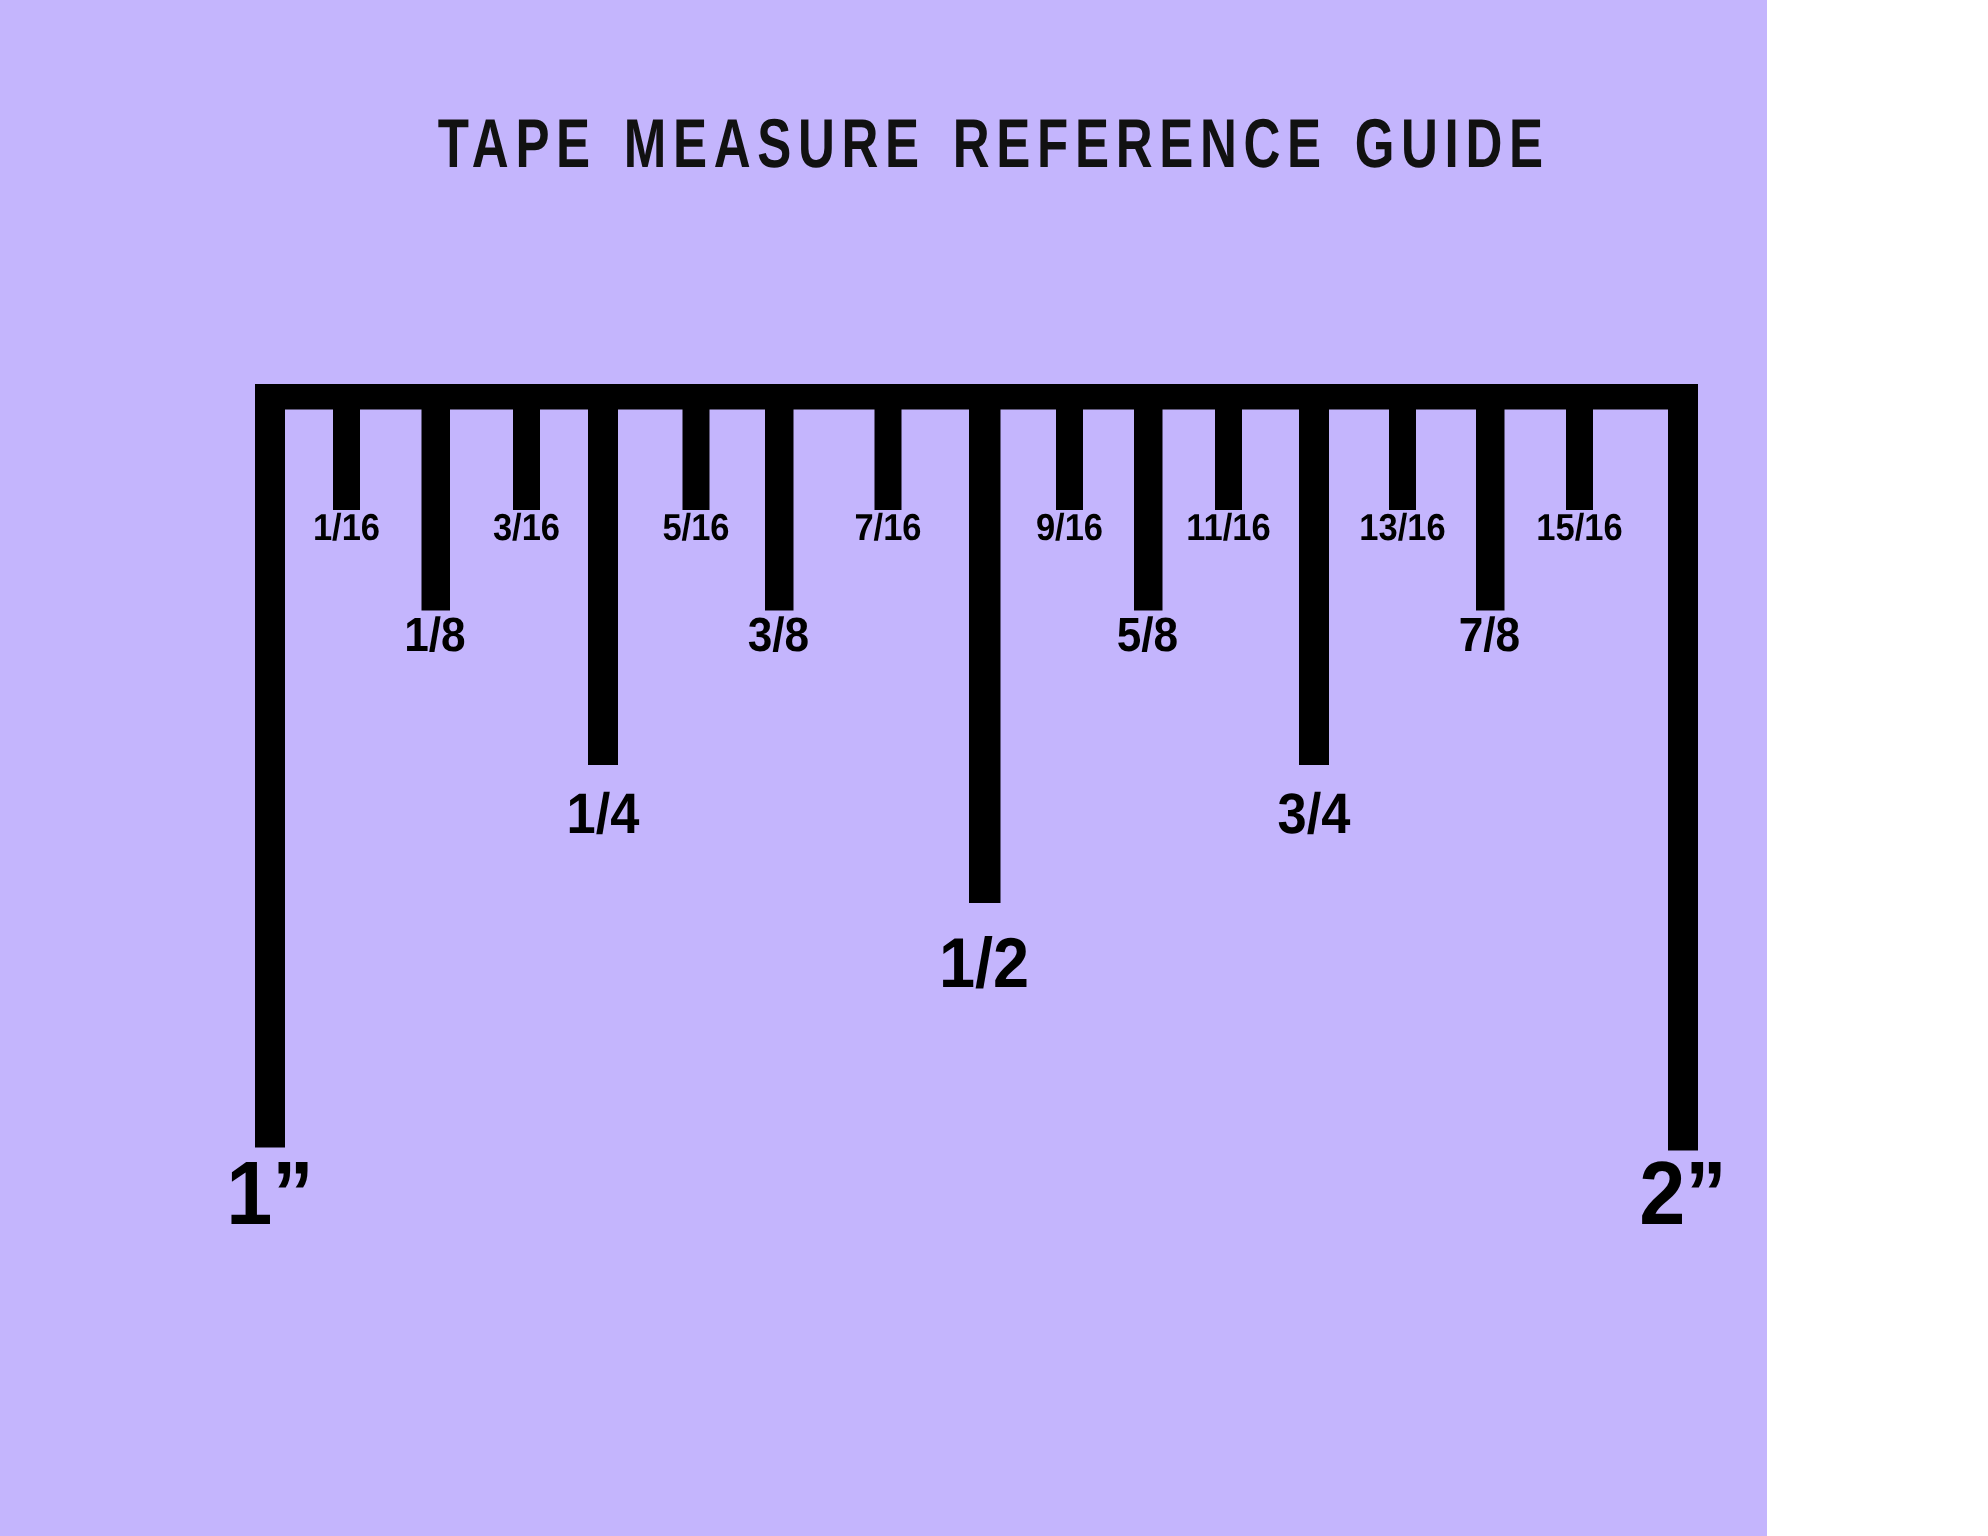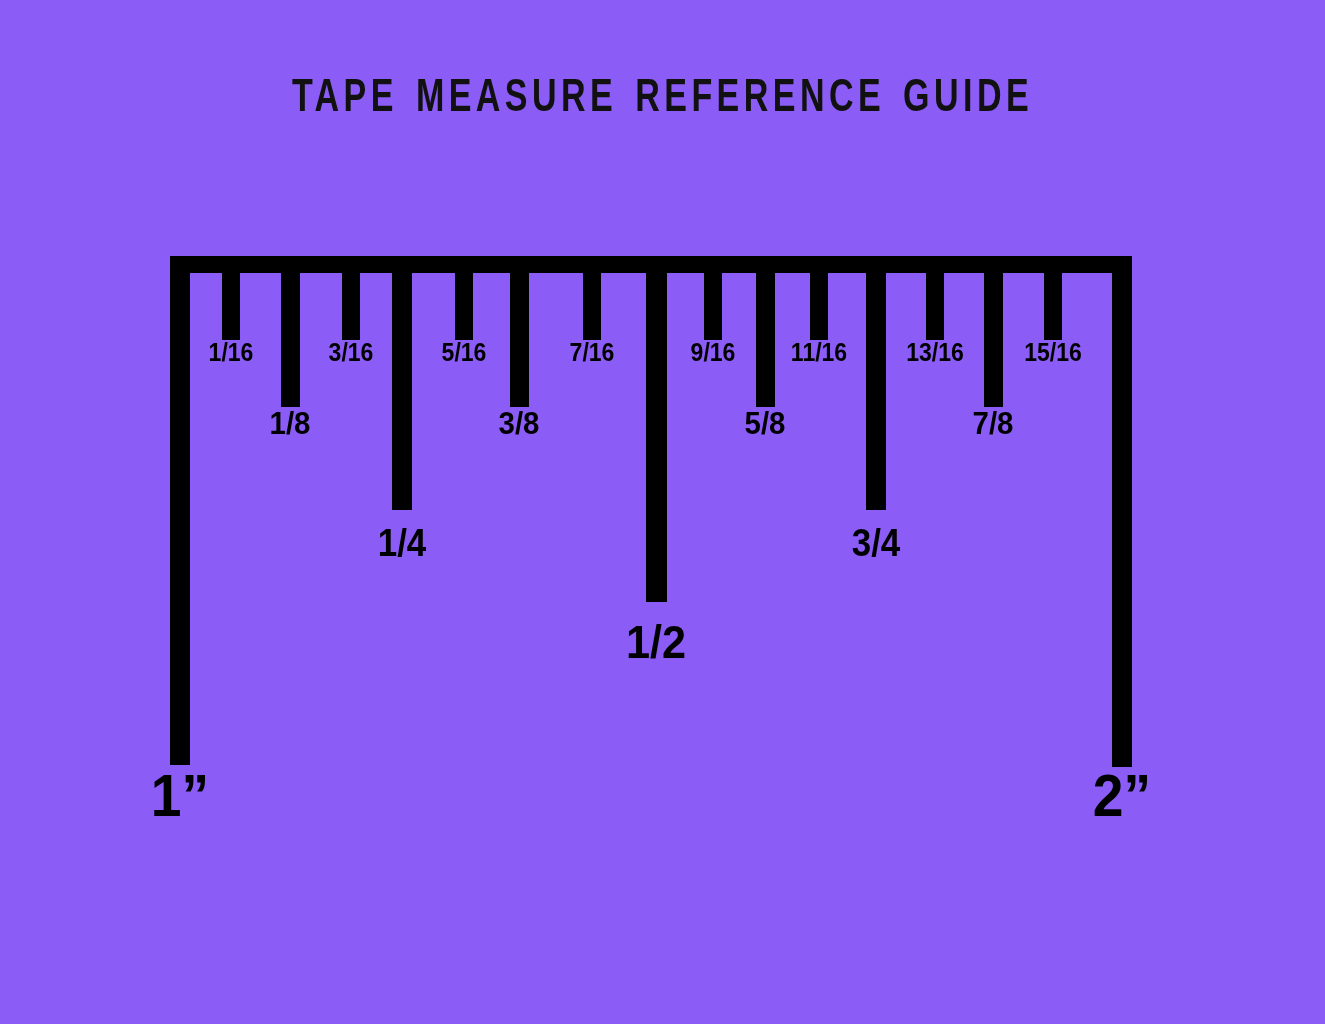--- a/index.html
+++ b/index.html
@@ -8,23 +8,23 @@
     padding: 0;
     background: #ffffff;
   }
   body {
     font-family: "Liberation Sans", sans-serif;
     -webkit-font-smoothing: antialiased;
   }
 
   #page {
     position: relative;
-    width: 1325px;
+    width: 1178px;
     height: 1024px;
-    background: #8b5cf6;
+    background: #c4b5fd;
     overflow: hidden;
   }
 
   
   #title {
     position: absolute;
     left: 0;
     top: 52px;
     width: 1325px;
     text-align: center;

